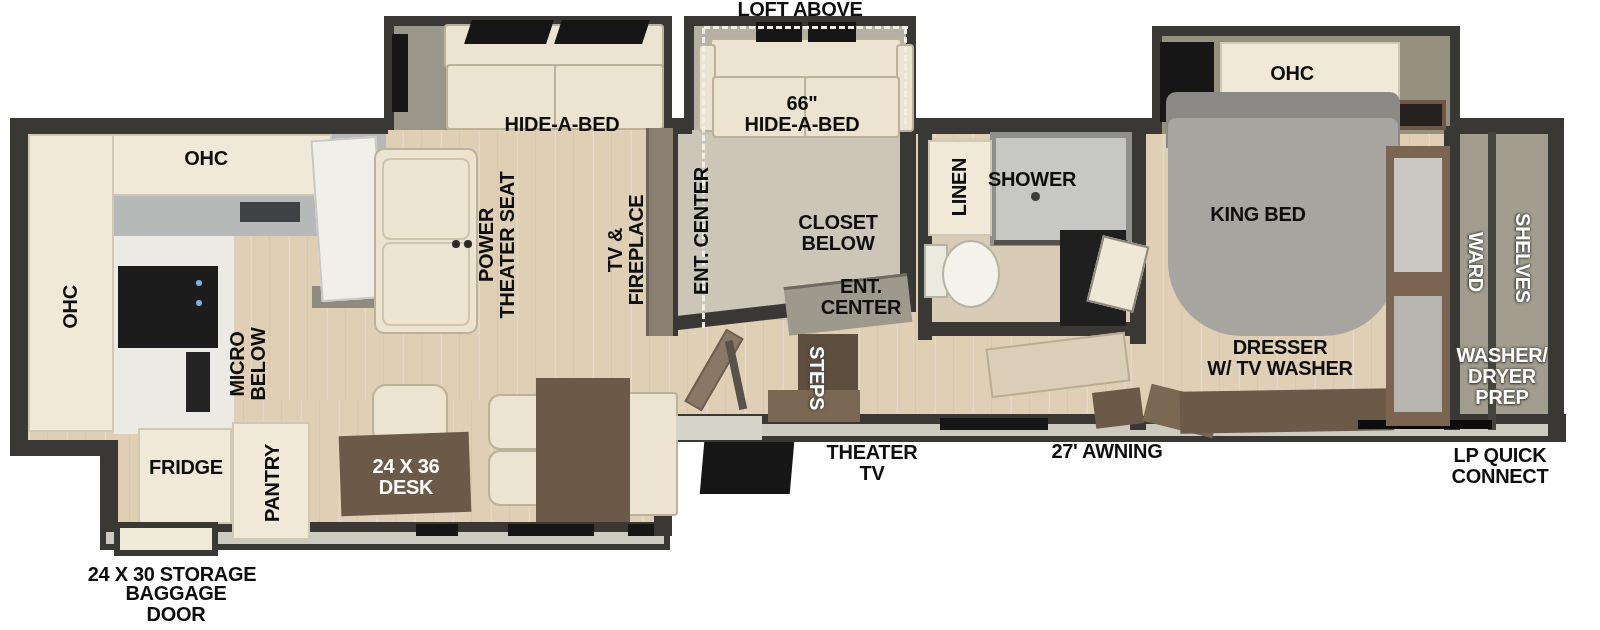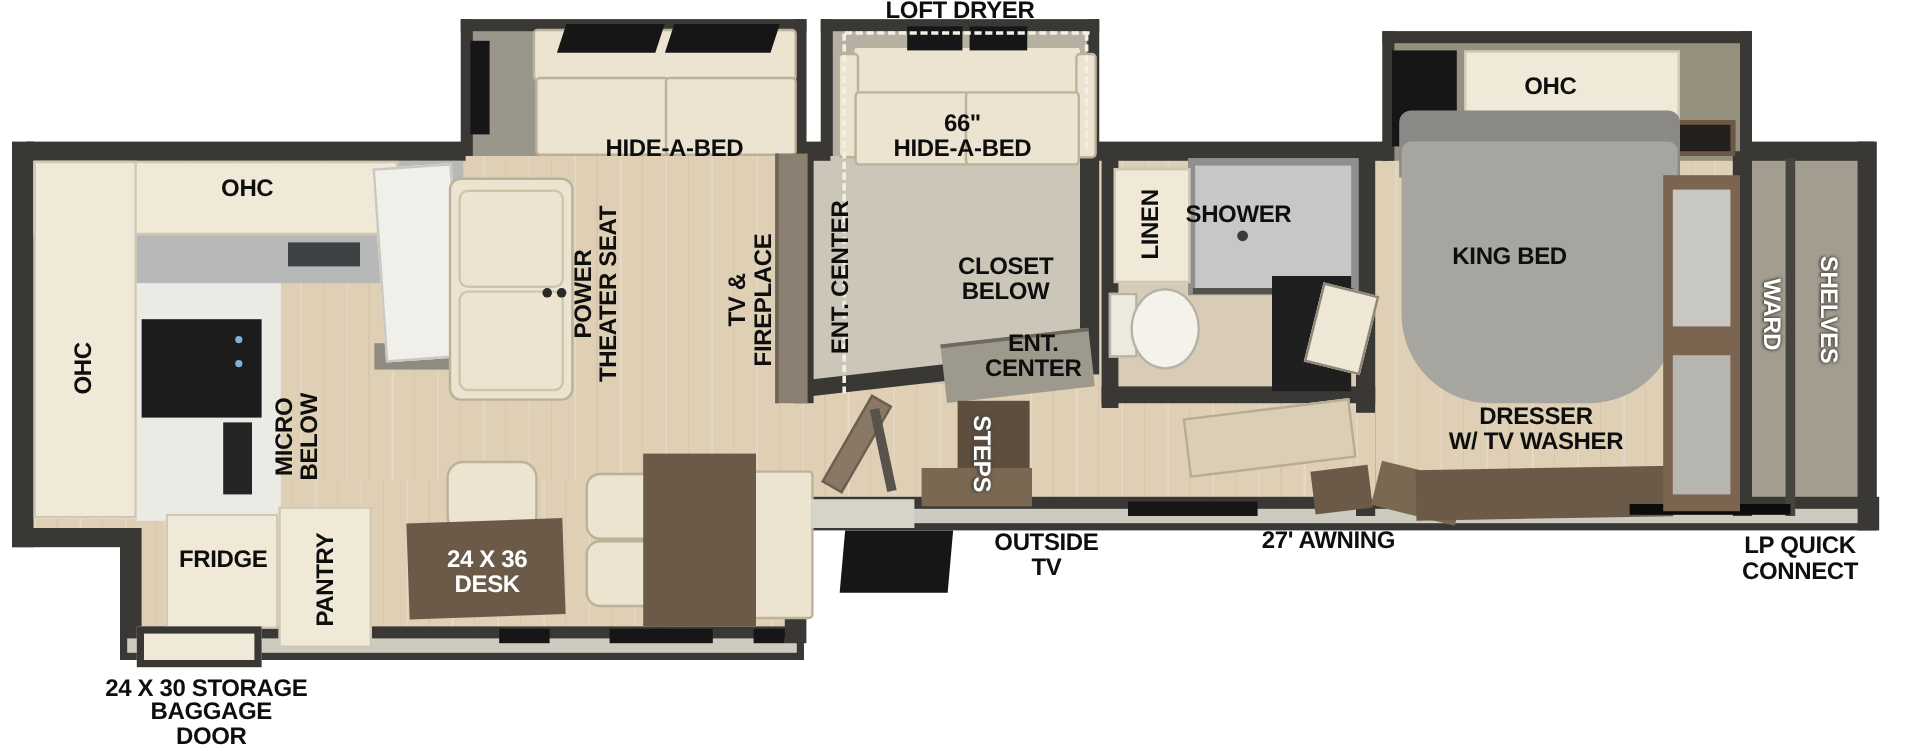--- a/index.html
+++ b/index.html
@@ -140,21 +140,21 @@
   <div class="blk" style="left:416px;top:524px;width:42px;height:12px"></div>
   <div class="blk" style="left:508px;top:524px;width:86px;height:12px"></div>
   <div class="blk" style="left:628px;top:524px;width:26px;height:12px"></div>
   <div class="blk" style="left:940px;top:418px;width:108px;height:12px"></div>
   <div class="blk" style="left:702px;top:442px;width:90px;height:52px;transform:skewX(-5deg)"></div>
 
   <div class="dash" style="left:702px;top:28px;width:0;height:300px;border-left:3px dashed #f2efe6"></div>
   <div class="dash" style="left:704px;top:26px;width:204px;height:0;border-top:3px dashed #f2efe6"></div>
   <div class="dash" style="left:904px;top:28px;width:0;height:96px;border-left:3px dashed #f2efe6"></div>
 
-  <div class="lbl" style="left:800px;top:9px">LOFT DRYER</div>
+  <div class="lbl" style="left:800px;top:9px">LOFT ABOVE</div>
   <div class="lbl" style="left:562px;top:124px">HIDE-A-BED</div>
   <div class="lbl" style="left:802px;top:114px">66"
 HIDE-A-BED</div>
   <div class="lbl" style="left:206px;top:158px">OHC</div>
   <div class="lbl v" style="left:70px;top:307px">OHC</div>
   <div class="lbl v" style="left:248px;top:364px">MICRO
 BELOW</div>
   <div class="lbl" style="left:186px;top:467px">FRIDGE</div>
   <div class="lbl v" style="left:272px;top:483px">PANTRY</div>
   <div class="lbl wt" style="left:406px;top:477px">24 X 36
@@ -164,28 +164,31 @@
   <div class="lbl v" style="left:626px;top:250px">TV &amp;
 FIREPLACE</div>
   <div class="lbl v" style="left:701px;top:231px">ENT. CENTER</div>
   <div class="lbl" style="left:838px;top:233px">CLOSET
 BELOW</div>
   <div class="lbl" style="left:861px;top:297px">ENT.
 CENTER</div>
   <div class="lbl v" style="left:959px;top:187px">LINEN</div>
   <div class="lbl" style="left:1032px;top:179px">SHOWER</div>
   <div class="lbl vcw wt sh" style="left:817px;top:378px">STEPS</div>
-  <div class="lbl" style="left:872px;top:463px">OUTSIDE
+  <div class="lbl" style="left:872px;top:463px">THEATER
 TV</div>
   <div class="lbl" style="left:1107px;top:451px">27' AWNING</div>
   <div class="lbl" style="left:1500px;top:466px">LP QUICK
 CONNECT</div>
   <div class="lbl" style="left:172px;top:574px">24 X 30 STORAGE</div>
   <div class="lbl" style="left:176px;top:604px">BAGGAGE
 DOOR</div>
   <div class="lbl" style="left:1258px;top:214px">KING BED</div>
   <div class="lbl" style="left:1292px;top:73px">OHC</div>
   <div class="lbl" style="left:1280px;top:358px">DRESSER
 W/ TV WASHER</div>
   <div class="lbl vcw wt sh" style="left:1476px;top:262px">WARD</div>
   <div class="lbl vcw wt sh" style="left:1523px;top:258px">SHELVES</div>
+  <div class="lbl wt sh" style="left:1502px;top:376px">WASHER/
+DRYER
+PREP</div>
 
 </div>
 
 </body></html>

